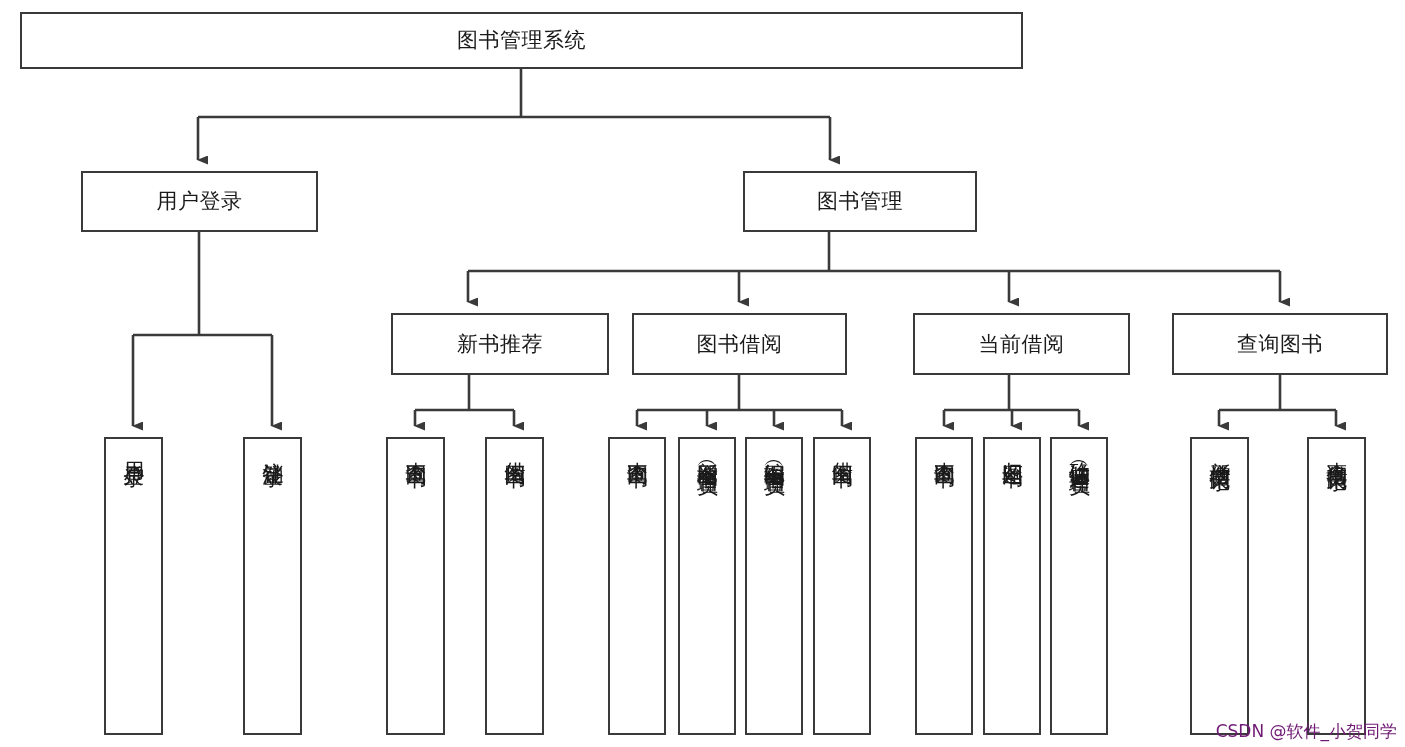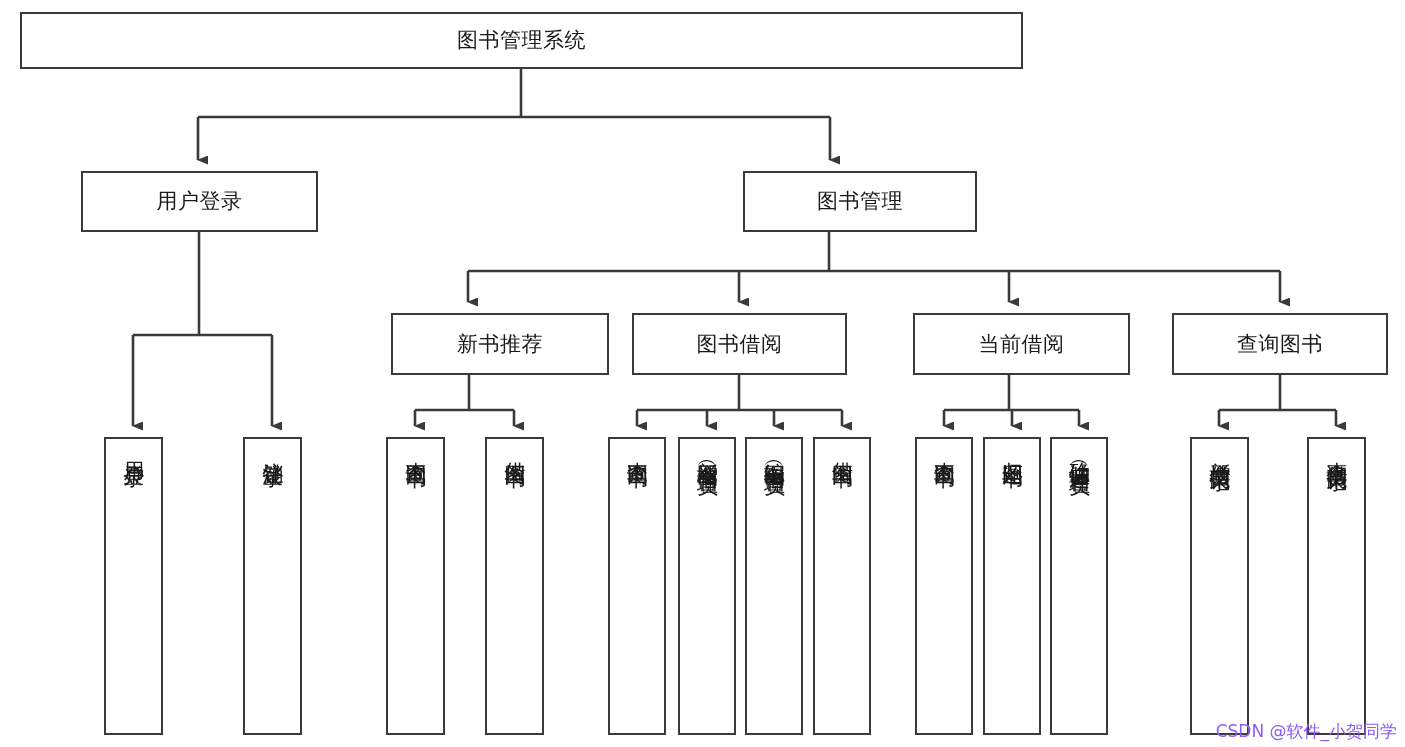--- a/index.html
+++ b/index.html
@@ -56,21 +56,21 @@
     text-orientation: upright;
     font-size: 21px;
     letter-spacing: 2px;
     line-height: 1;
   }
   .watermark {
     position: absolute;
     right: 8px;
     bottom: 4px;
     font-size: 17px;
-    color: #8b5cf6;
+    color: #701a75;
     z-index: 5;
     white-space: nowrap;
     font-family: "DejaVu Sans", "Liberation Sans", sans-serif;
   }
 </style>
 </head>
 <body>
 
 <div id="canvas">
 

